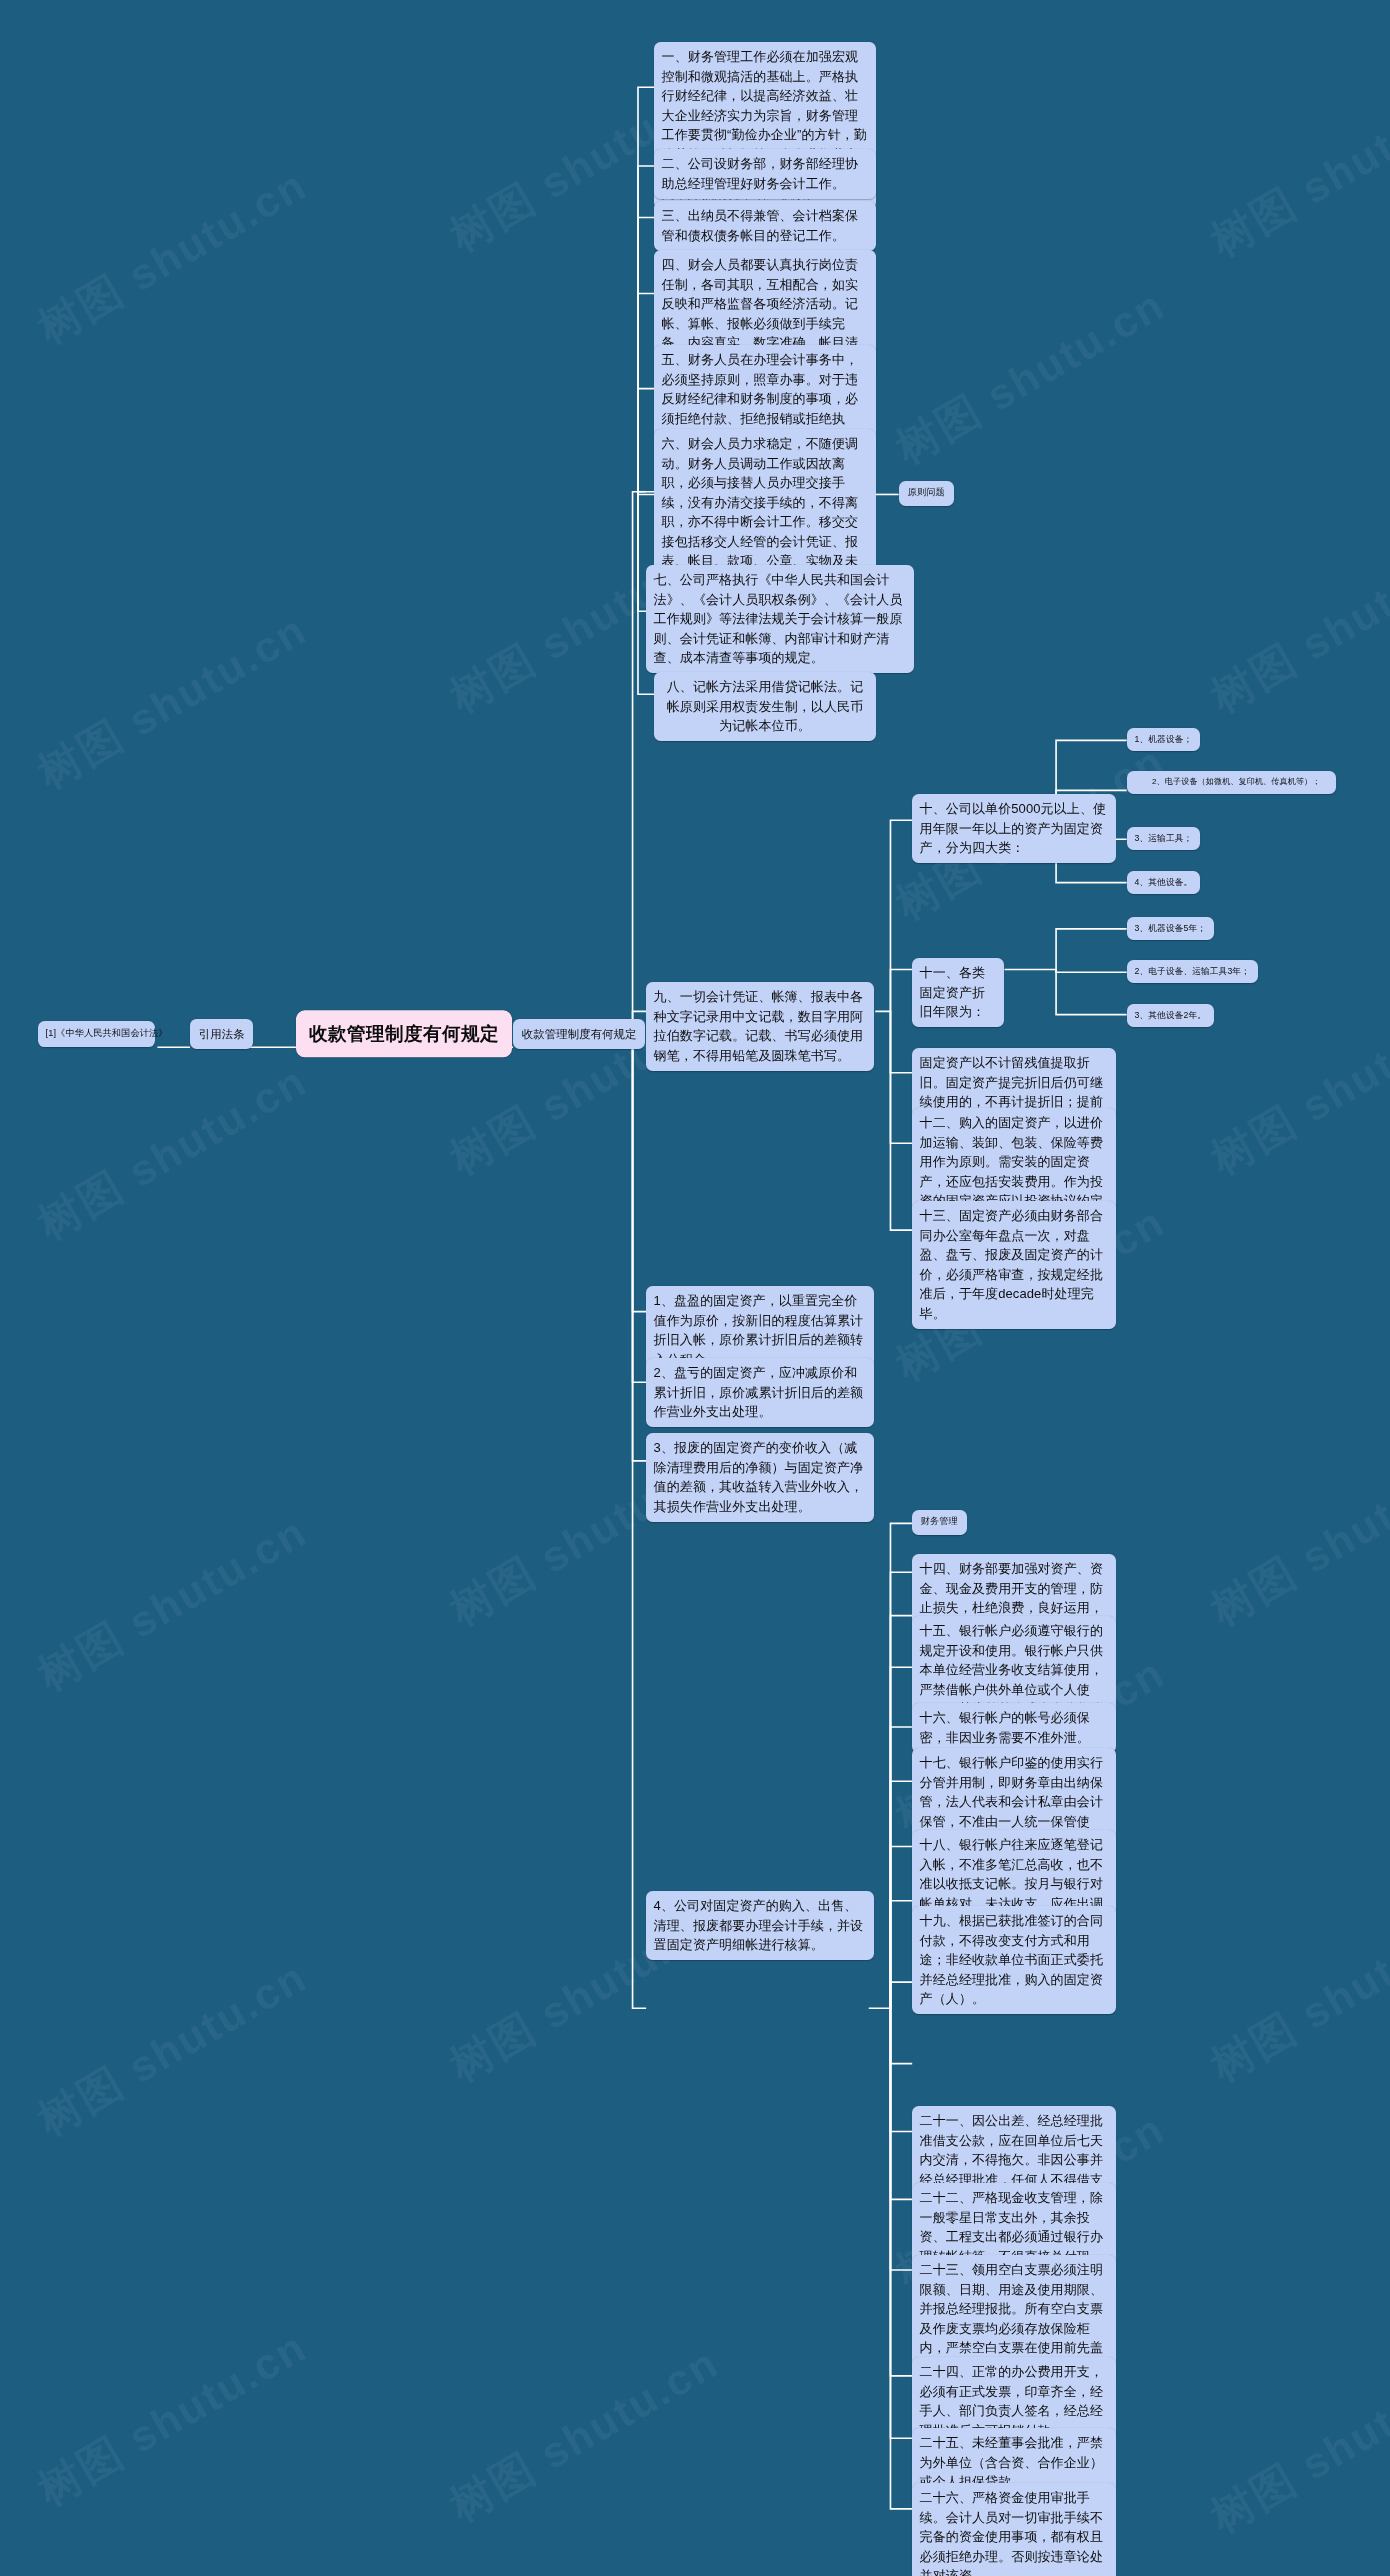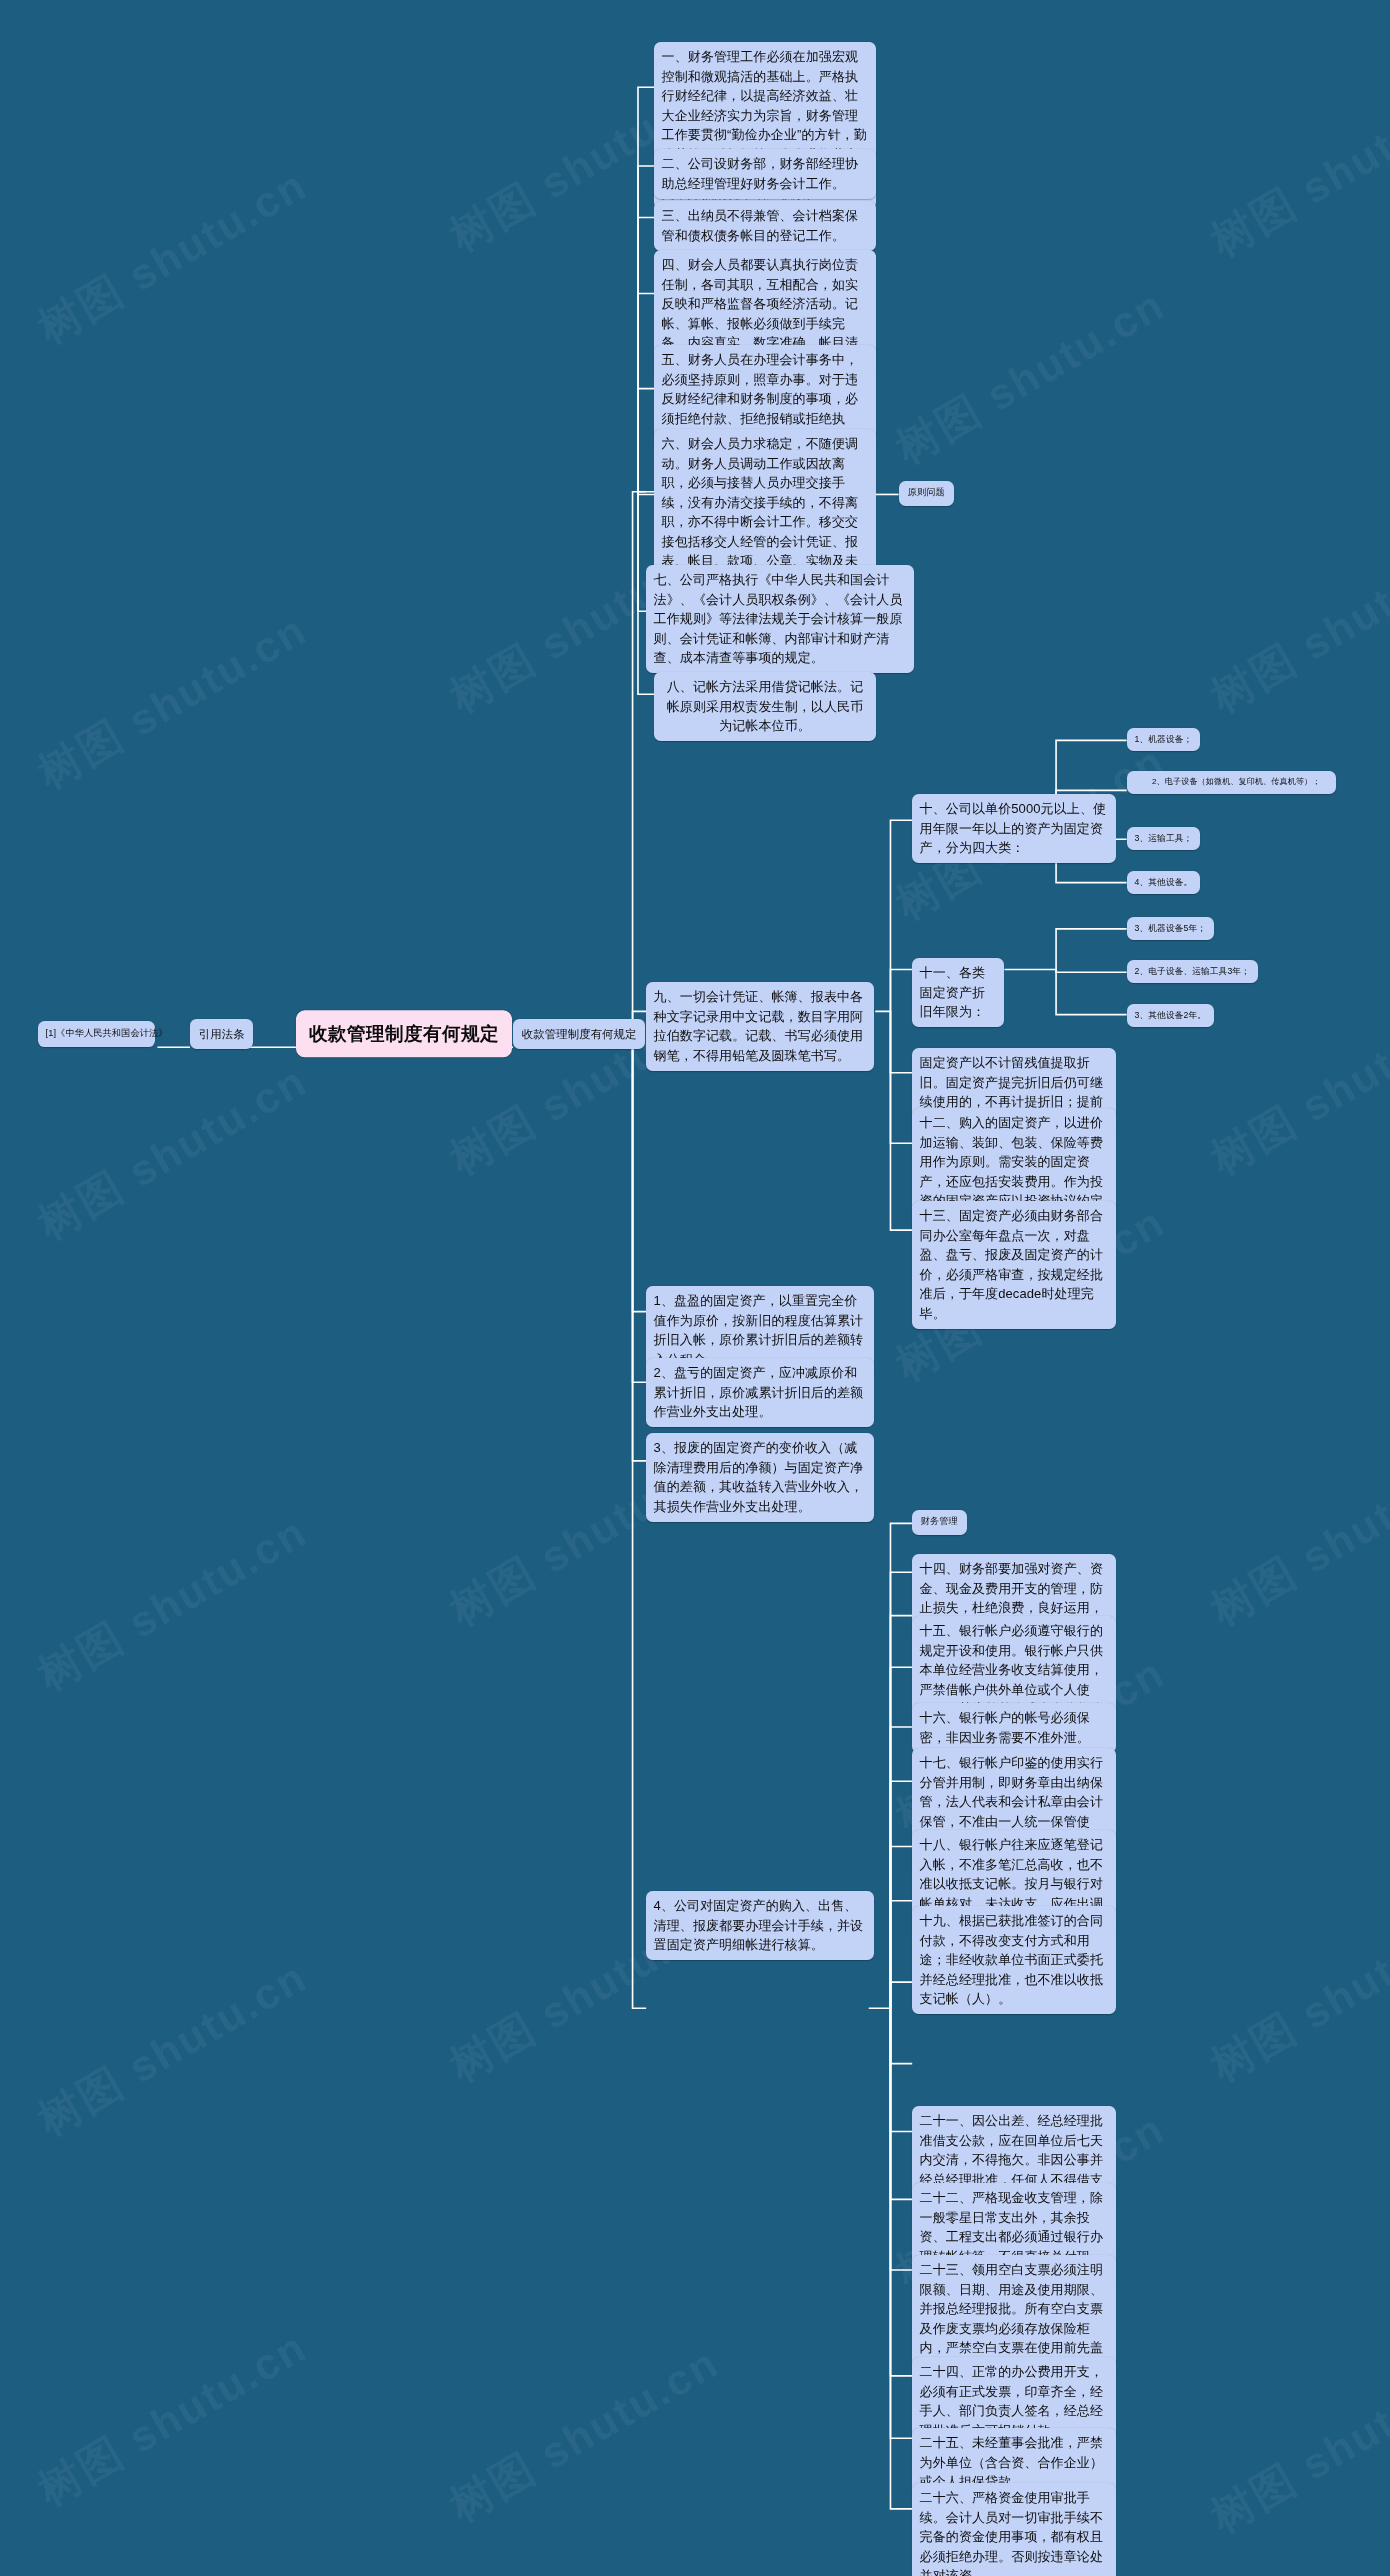--- a/index.html
+++ b/index.html
@@ -216,21 +216,21 @@
   <div class="node" style="left:646px; top:1433px; width:228px;">3、报废的固定资产的变价收入（减除清理费用后的净额）与固定资产净值的差额，其收益转入营业外收入，其损失作营业外支出处理。</div>
   <div class="node" style="left:646px; top:1891px; width:228px;">4、公司对固定资产的购入、出售、清理、报废都要办理会计手续，并设置固定资产明细帐进行核算。</div>
 
   <div class="node cat" style="left:912px; top:1510px;">财务管理</div>
 
   <div class="node" style="left:912px; top:1554px; width:204px;">十四、财务部要加强对资产、资金、现金及费用开支的管理，防止损失，杜绝浪费，良好运用，提高效益。</div>
   <div class="node" style="left:912px; top:1616px; width:204px;">十五、银行帐户必须遵守银行的规定开设和使用。银行帐户只供本单位经营业务收支结算使用，严禁借帐户供外单位或个人使用，严禁为外单位或个人代收代支、转帐套现。</div>
   <div class="node" style="left:912px; top:1703px; width:204px;">十六、银行帐户的帐号必须保密，非因业务需要不准外泄。</div>
   <div class="node" style="left:912px; top:1748px; width:204px;">十七、银行帐户印鉴的使用实行分管并用制，即财务章由出纳保管，法人代表和会计私章由会计保管，不准由一人统一保管使用。印鉴保管人临时出差由其委托他人代管。</div>
   <div class="node" style="left:912px; top:1830px; width:204px;">十八、银行帐户往来应逐笔登记入帐，不准多笔汇总高收，也不准以收抵支记帐。按月与银行对帐单核对，未达收支，应作出调节逐笔调节平衡。</div>
-  <div class="node" style="left:912px; top:1906px; width:204px;">十九、根据已获批准签订的合同付款，不得改变支付方式和用途；非经收款单位书面正式委托并经总经理批准，也不准以收抵支记帐（人）。</div>
+  <div class="node" style="left:912px; top:1906px; width:204px;">十九、根据已获批准签订的合同付款，不得改变支付方式和用途；非经收款单位书面正式委托并经总经理批准，购入的固定资产（人）。</div>
   <div class="node" style="left:912px; top:2106px; width:204px;">二十一、因公出差、经总经理批准借支公款，应在回单位后七天内交清，不得拖欠。非因公事并经总经理批准，任何人不得借支公款。</div>
   <div class="node" style="left:912px; top:2183px; width:204px;">二十二、严格现金收支管理，除一般零星日常支出外，其余投资、工程支出都必须通过银行办理转帐结算，不得直接兑付现金。</div>
   <div class="node" style="left:912px; top:2255px; width:204px;">二十三、领用空白支票必须注明限额、日期、用途及使用期限、并报总经理报批。所有空白支票及作废支票均必须存放保险柜内，严禁空白支票在使用前先盖上印章。</div>
   <div class="node" style="left:912px; top:2357px; width:204px;">二十四、正常的办公费用开支，必须有正式发票，印章齐全，经手人、部门负责人签名，经总经理批准后方可报销付款。</div>
   <div class="node" style="left:912px; top:2428px; width:204px;">二十五、未经董事会批准，严禁为外单位（含合资、合作企业）或个人担保贷款。</div>
   <div class="node" style="left:912px; top:2483px; width:204px;">二十六、严格资金使用审批手续。会计人员对一切审批手续不完备的资金使用事项，都有权且必须拒绝办理。否则按违章论处并对该资</div>
 
 </div>
 
 

